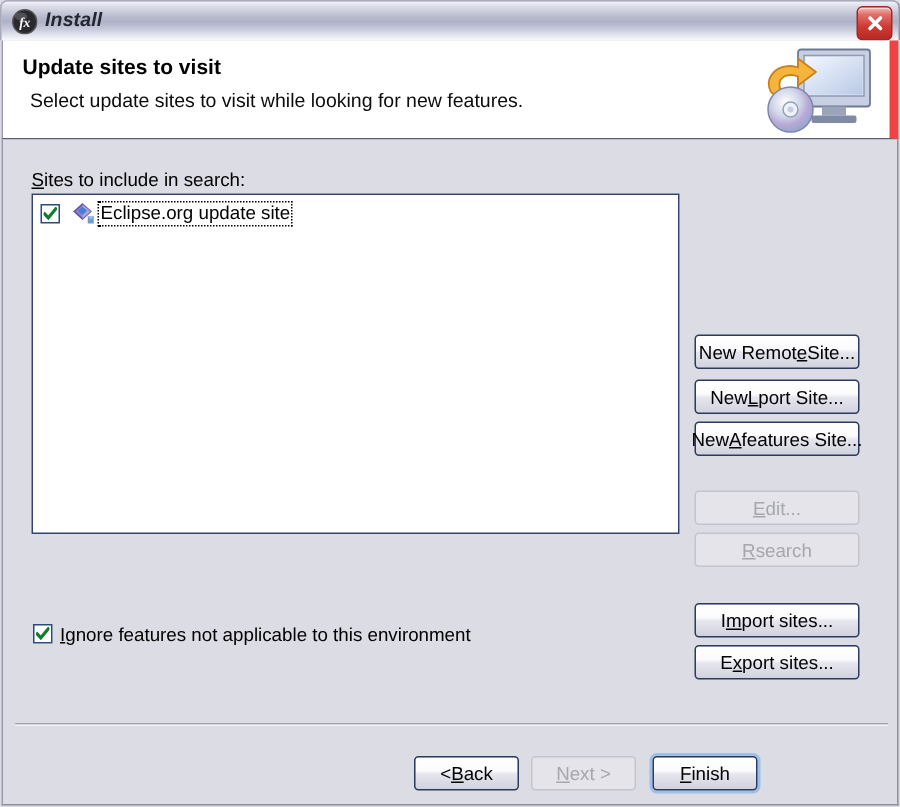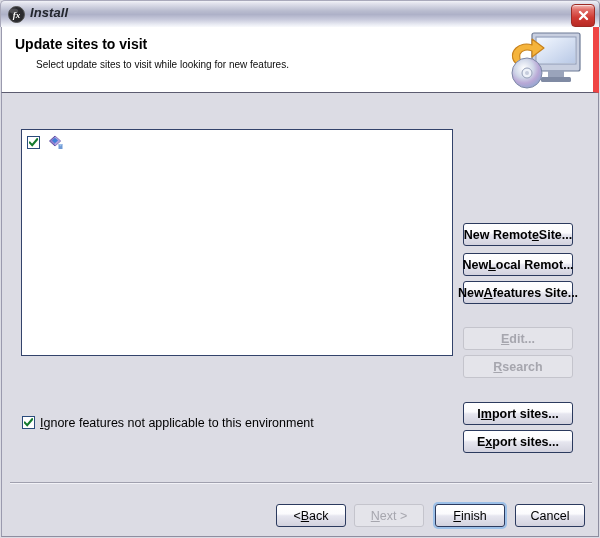--- a/index.html
+++ b/index.html
@@ -78,22 +78,22 @@
   }
   .banner-title {
     position: absolute;
     left: 13px; top: 9px;
     font-size: 14px;
     font-weight: bold;
     color: #000000;
   }
   .banner-sub {
     position: absolute;
-    left: 34px; top: 32px;
-    font-size: 10px;
+    left: 18px; top: 32px;
+    font-size: 13px;
     color: #0c0c0c;
   }
   .banner-icon {
     position: absolute;
     right: 7px; top: 1px;
     width: 90px; height: 64px;
   }
 
   
   .body-area {
@@ -167,21 +167,20 @@
     font-size: 12.5px;
     color: #000000;
     background: linear-gradient(to bottom, #ffffff 0%, #fbfbfd 42%, #e6e6ef 52%, #d2d2de 100%);
     border: 1px solid #2b3a5e;
     border-radius: 3px;
     display: flex;
     align-items: center;
     justify-content: center;
     white-space: nowrap;
     padding: 0;
-    font-weight: bold;
   }
   .btn.disabled {
     color: #a6a6ae;
     background: #e4e4ea;
     border: 1px solid #c4c4cc;
   }
   #btn-new-remote  { left: 461px; top: 130px; }
   #btn-new-local   { left: 461px; top: 160px; }
   #btn-new-archived{ left: 461px; top: 188px; }
   #btn-edit        { left: 461px; top: 234px; }
@@ -299,50 +298,52 @@
         </radialGradient>
         <circle cx="31" cy="45" r="15" fill="url(#cd)" stroke="#7d88a6" stroke-width="1"></circle>
         <circle cx="31" cy="45" r="5" fill="#eef2f9" stroke="#96a0b8" stroke-width="1"></circle>
         <circle cx="31" cy="45" r="2" fill="#c6cddd"></circle>
       </svg>
     </span>
   </div>
 
   <div class="body-area">
 
+    <div class="list-label"><span></span><span class="mn">S</span><span>ites to include in search:</span></div>
 
     <div class="listbox">
       <div class="list-row">
         <span class="list-check">
           <svg width="9" height="9" viewBox="0 0 9 9">
             <path d="M0.8 4.6 L3.2 7.2 L8.2 1.2" stroke="#137a2e" stroke-width="2.1" fill="none" stroke-linecap="square"></path>
           </svg>
         </span>
         <span class="site-icon">
           <svg width="16" height="16" viewBox="0 0 16 16">
             <path d="M7 1 L12.5 6 L7 11 L1.5 6 Z" fill="#8f7fd0" stroke="#5d4ea0" stroke-width="1"></path>
             <path d="M7 1 L12.5 6 L7 11 Z" fill="#b6aae4" opacity="0.8"></path>
             <path d="M4 5.5 L7 2.8 L10 5.5 L7 8.2 Z" fill="#3f7fd8"></path>
             <path d="M10.5 9 L14.5 9 L14.5 14 L10.5 14 Z" fill="#5f8fd0" opacity="0.9"></path>
             <path d="M10.5 9 L14.5 9 L12.5 11.5 Z" fill="#9dc0ea"></path>
           </svg>
         </span>
+        <span class="list-text">Eclipse.org update site</span>
       </div>
     </div>
 
     <button class="btn" id="btn-new-remote">
         <span>New Remot</span>
         <span class="mn">e</span>
         <span> Site...</span>
       </button>
 
     <button class="btn" id="btn-new-local">
         <span>New </span>
         <span class="mn">L</span>
-        <span>ocal Remot...</span>
+        <span>port Site...</span>
       </button>
 
     <button class="btn" id="btn-new-archived">
         <span>New </span>
         <span class="mn">A</span>
         <span>features Site...</span>
       </button>
 
     <button class="btn disabled" id="btn-edit">
         <span></span>
@@ -390,20 +391,15 @@
         <span class="mn">N</span>
         <span>ext &gt;</span>
       </button>
 
     <button class="fbtn default" id="btn-finish">
         <span></span>
         <span class="mn">F</span>
         <span>inish</span>
       </button>
 
-    <button class="fbtn" id="btn-cancel">
-        <span>Cancel</span>
-        <span class="mn"></span>
-        <span></span>
-      </button>
 
   </div>
 </div>
 
 </body></html>

